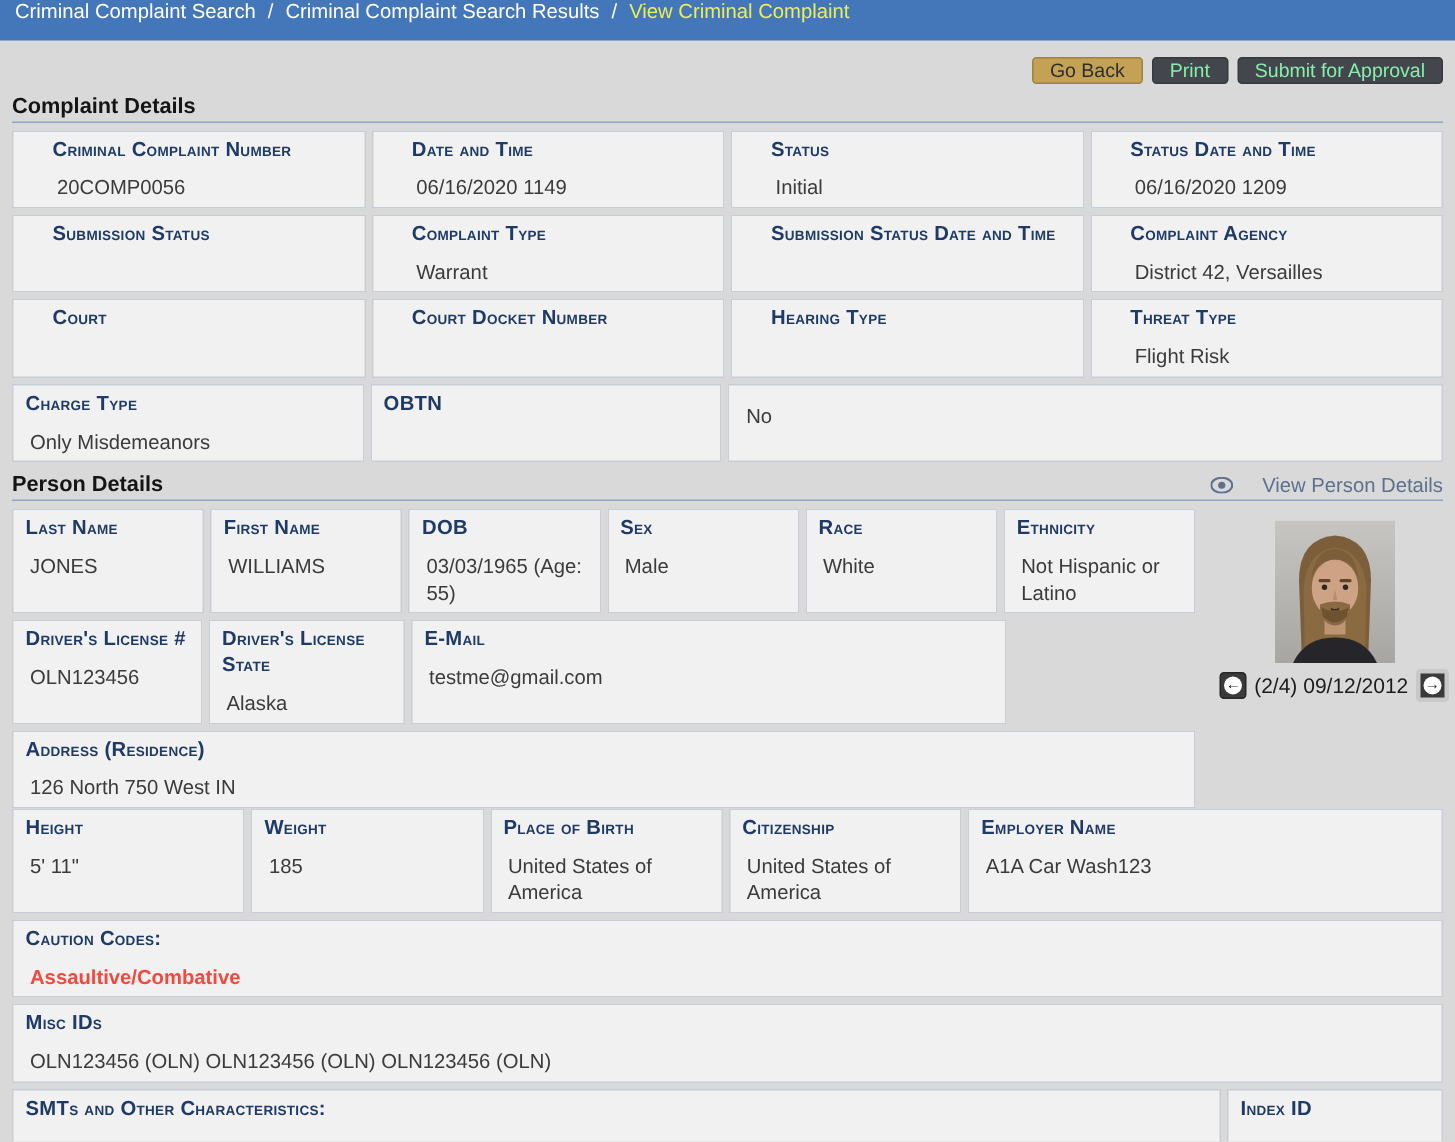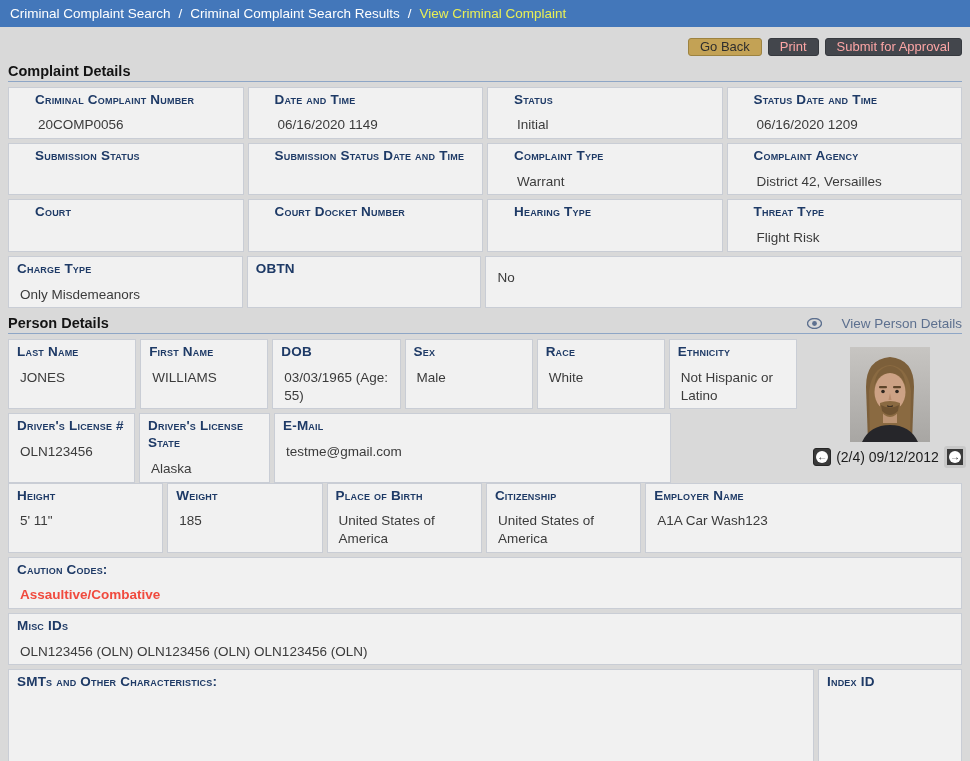--- a/index.html
+++ b/index.html
@@ -6,37 +6,37 @@
   html,body { margin:0; padding:0; }
   body {
     width:970px; height:761px; overflow:hidden;
     background:#d9d9d9;
     font-family:"Liberation Sans", sans-serif;
     -webkit-font-smoothing:antialiased;
   }
   
   .topbar {
     height:27px; background:#4377ba;
-    display:flex; align-items:center; gap:8px;
+    display:flex; align-items:flex-start; gap:8px;
     padding:0 10px; font-size:13.5px;
   }
   .crumb { color:#ffffff; cursor:pointer; white-space:nowrap; }
   .crumb-sep { color:#ffffff; }
   .crumb.current { color:#e9ef55; cursor:default; }
 
   .content { padding:0 8px; }
 
   
   .toolbar { display:flex; justify-content:flex-end; gap:6px; margin:11px 0 2px; }
   .btn {
     font-family:"Liberation Sans", sans-serif;
     font-size:13px; padding:0 11px; border-radius:3px; cursor:pointer; line-height:1.2;
   }
   .btn-gold { background:#c3a255; border:1px solid #9d8340; color:#2e2e2e; }
-  .btn-dark { background:#43464c; border:1px solid #36393e; color:#fca5a5; }
+  .btn-dark { background:#43464c; border:1px solid #36393e; color:#86efac; }
 
   
   .sec-head { display:flex; justify-content:space-between; align-items:flex-end; margin:7px 0 2px; }
   .sec-title { font-size:14.5px; font-weight:bold; color:#141414; }
   .rule { border-bottom:1px solid #8ea6c6; margin-bottom:5px; }
   .view-link { display:flex; align-items:center; gap:19px; font-size:13.5px; color:#5d708f; cursor:pointer; }
   .view-link svg { display:block; }
 
   
   .grid { display:grid; gap:4px; margin-bottom:4px; }
@@ -127,26 +127,26 @@
       <span class="val">06/16/2020 1209</span>
     </div>
   </div>
 
   <div class="grid c-row">
     <div class="cell">
       <span class="lbl">Submission Status</span>
       <span class="val"></span>
     </div>
     <div class="cell">
-      <span class="lbl">Submission Status Date and Time</span>
-      <span class="val"></span>
-    </div>
-    <div class="cell">
       <span class="lbl">Complaint Type</span>
       <span class="val">Warrant</span>
+    </div>
+    <div class="cell">
+      <span class="lbl">Submission Status Date and Time</span>
+      <span class="val"></span>
     </div>
     <div class="cell">
       <span class="lbl">Complaint Agency</span>
       <span class="val">District 42, Versailles</span>
     </div>
   </div>
 
   <div class="grid c-row">
     <div class="cell">
       <span class="lbl">Court</span>
@@ -230,20 +230,26 @@
         <div class="cell">
           <span class="lbl">Driver's License State</span>
           <span class="val">Alaska</span>
         </div>
         <div class="cell">
           <span class="lbl">E-Mail</span>
           <span class="val">testme@gmail.com</span>
         </div>
       </div>
 
+      <div class="grid p-row3">
+        <div class="cell">
+          <span class="lbl">Address (Residence)</span>
+          <span class="val">126 North 750 West IN</span>
+        </div>
+      </div>
 
     </div>
 
     <div class="photo-col">
       <div class="photo-frame">
         <svg width="80" height="95" viewBox="0 0 80 95">
           <defs>
             <linearGradient id="bgGrad" x1="0" y1="0" x2="0" y2="1">
               <stop offset="0" stop-color="#c7c5c2"></stop>
               <stop offset="1" stop-color="#a8a6a3"></stop>

